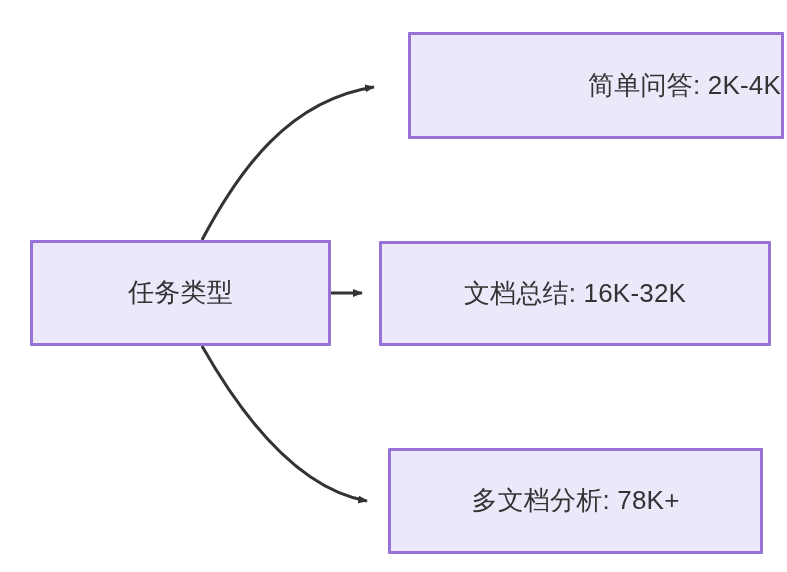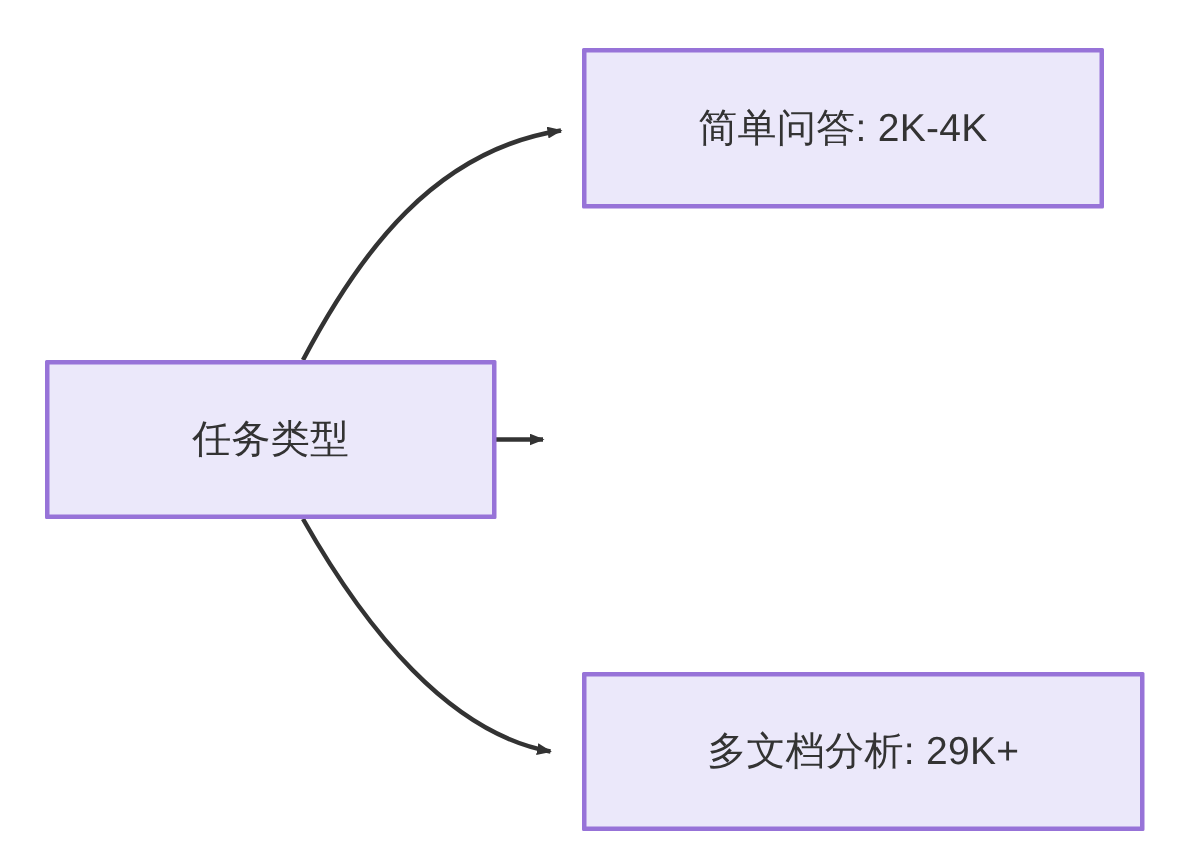--- a/index.html
+++ b/index.html
@@ -37,21 +37,21 @@
   }
   .flow-node-label {
     color: #333333;
     font-size: 26px;
     line-height: 1.2;
     white-space: nowrap;
     letter-spacing: 0.2px;
   }
   
   #node-source   { left: 30px;  top: 240px; width: 301px; height: 106px; }
-  #node-simple   { left: 388px; top: 32px;  width: 348px; height: 107px; }
+  #node-simple   { left: 408px; top: 32px;  width: 376px; height: 107px; justify-content: flex-end; }
   #node-summary  { left: 379px; top: 241px; width: 392px; height: 105px; }
   #node-multidoc { left: 388px; top: 448px; width: 375px; height: 106px; }
 </style>
 </head>
 <body>
 
 <div id="diagram-canvas">
 
   <svg id="edge-layer" viewBox="0 0 787 572" xmlns="http://www.w3.org/2000/svg">
     <defs>
@@ -68,18 +68,21 @@
   </svg>
 
   <div class="flow-node" id="node-source">
     <span class="flow-node-label">任务类型</span>
   </div>
 
   <div class="flow-node" id="node-simple">
     <span class="flow-node-label">简单问答: 2K-4K</span>
   </div>
 
+  <div class="flow-node" id="node-summary">
+    <span class="flow-node-label">文档总结: 16K-32K</span>
+  </div>
 
   <div class="flow-node" id="node-multidoc">
-    <span class="flow-node-label">多文档分析: 29K+</span>
+    <span class="flow-node-label">多文档分析: 78K+</span>
   </div>
 
 </div>
 
 </body></html>

